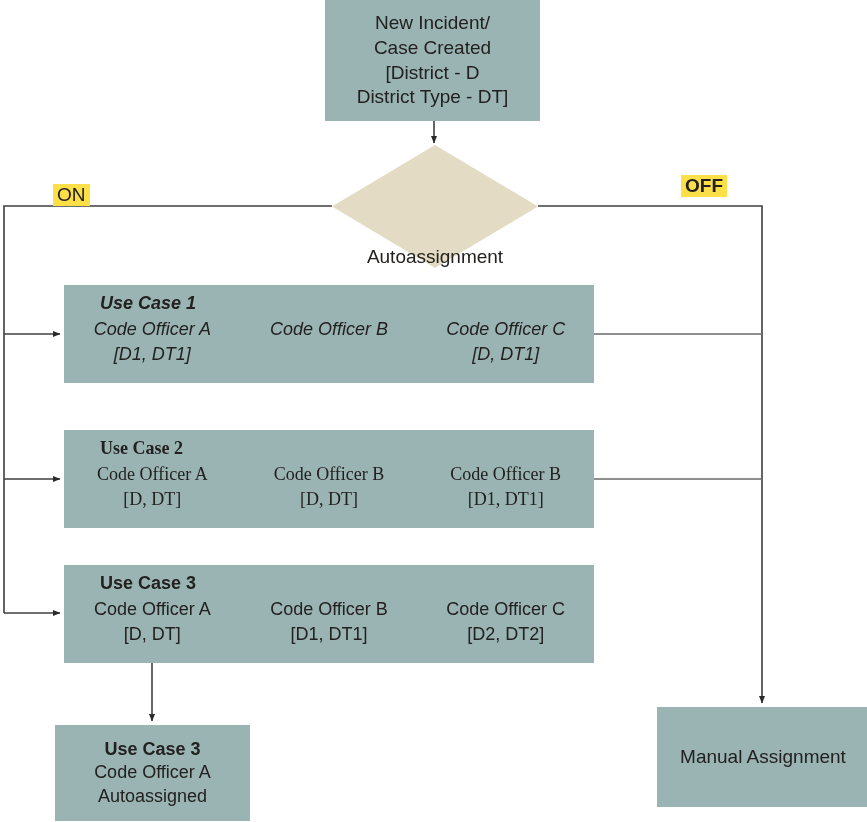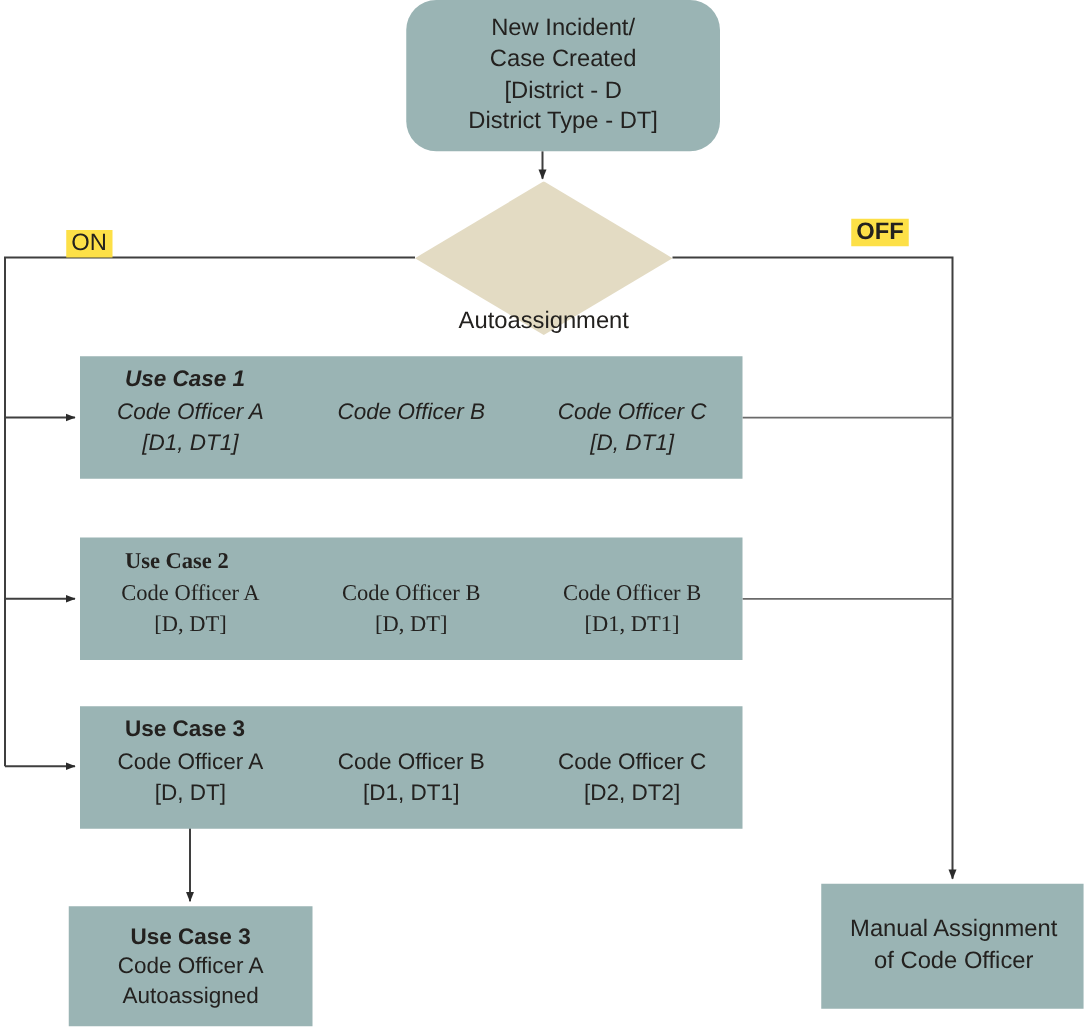--- a/index.html
+++ b/index.html
@@ -36,23 +36,22 @@
     align-items: center;
     justify-content: center;
     text-align: center;
     line-height: 1.30;
     font-size: 19px;
   }
   .node .line { display: block; white-space: pre; }
 
   
   #node-start {
-    left: 325px; top: 0px; width: 251px; height: 121px;
-    font-size: 19px;
-    border-radius: 24px;
+    left: 325px; top: 0px; width: 215px; height: 121px;
+    font-size: 19px;
   }
 
   
   #node-decision {
     position: absolute;
     left: 332px; top: 145px;
     width: 206px; height: 123px;
     display: flex; align-items: flex-end; justify-content: center;
   }
   #node-decision .diamond-bg {
@@ -218,16 +217,15 @@
   </div>
 
   <div class="node" id="node-auto-result">
     <span class="line title">Use Case 3</span>
     <span class="line">Code Officer A</span>
     <span class="line">Autoassigned</span>
   </div>
 
   <div class="node" id="node-manual">
     <span class="line">Manual Assignment</span>
-    <span class="line">of Code Officer</span>
   </div>
 
 </div>
 
 </body></html>

